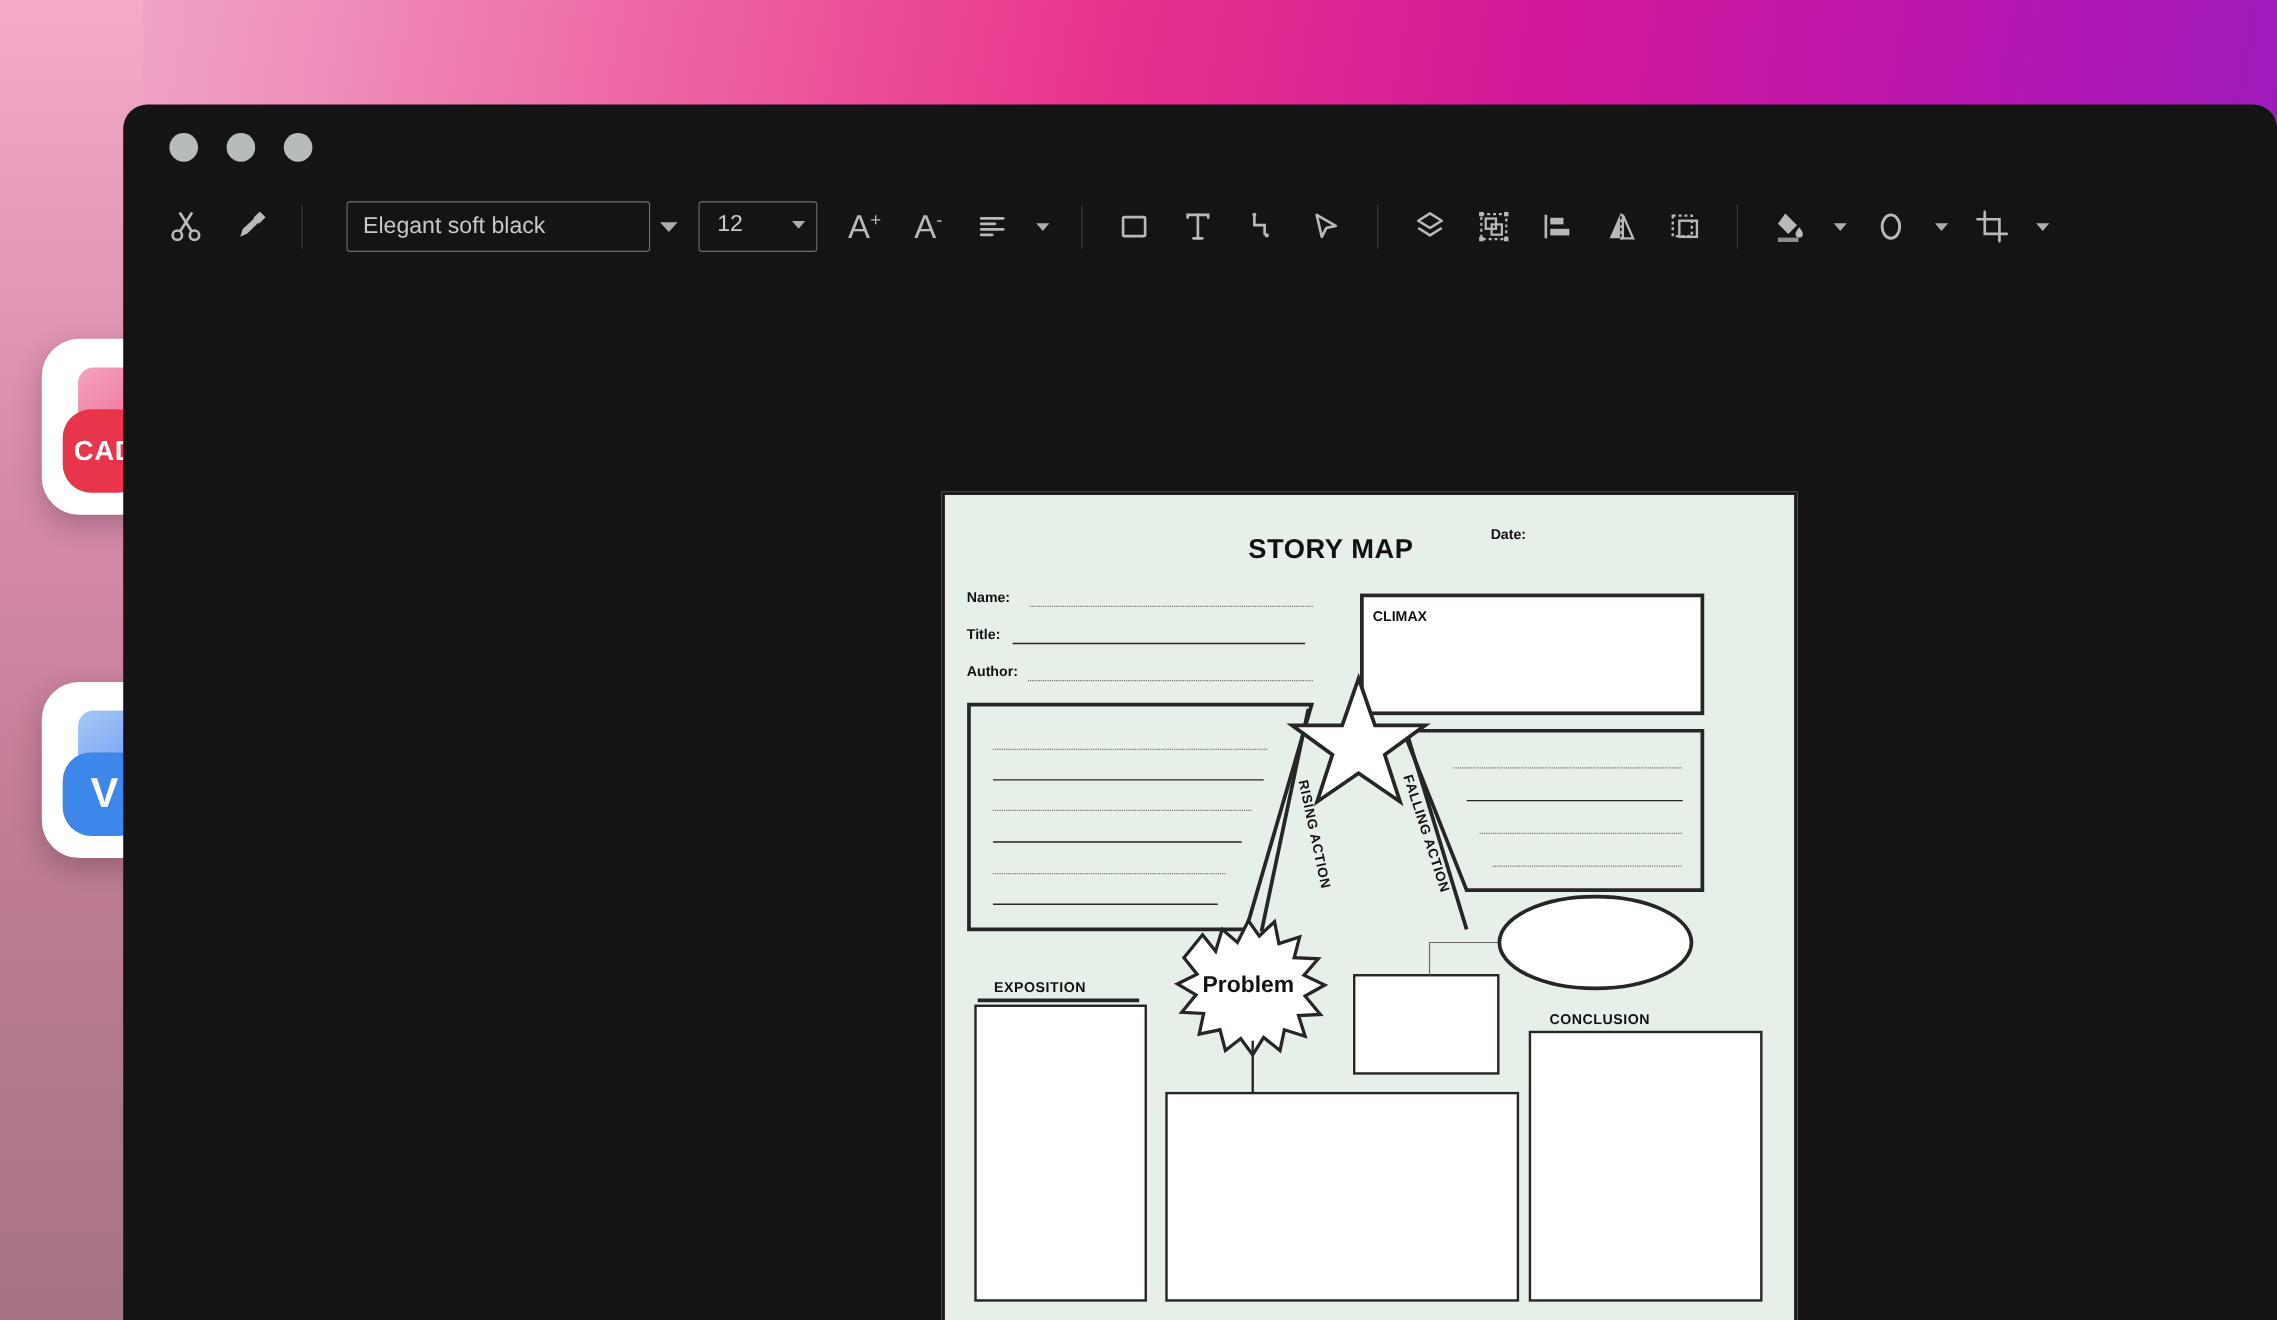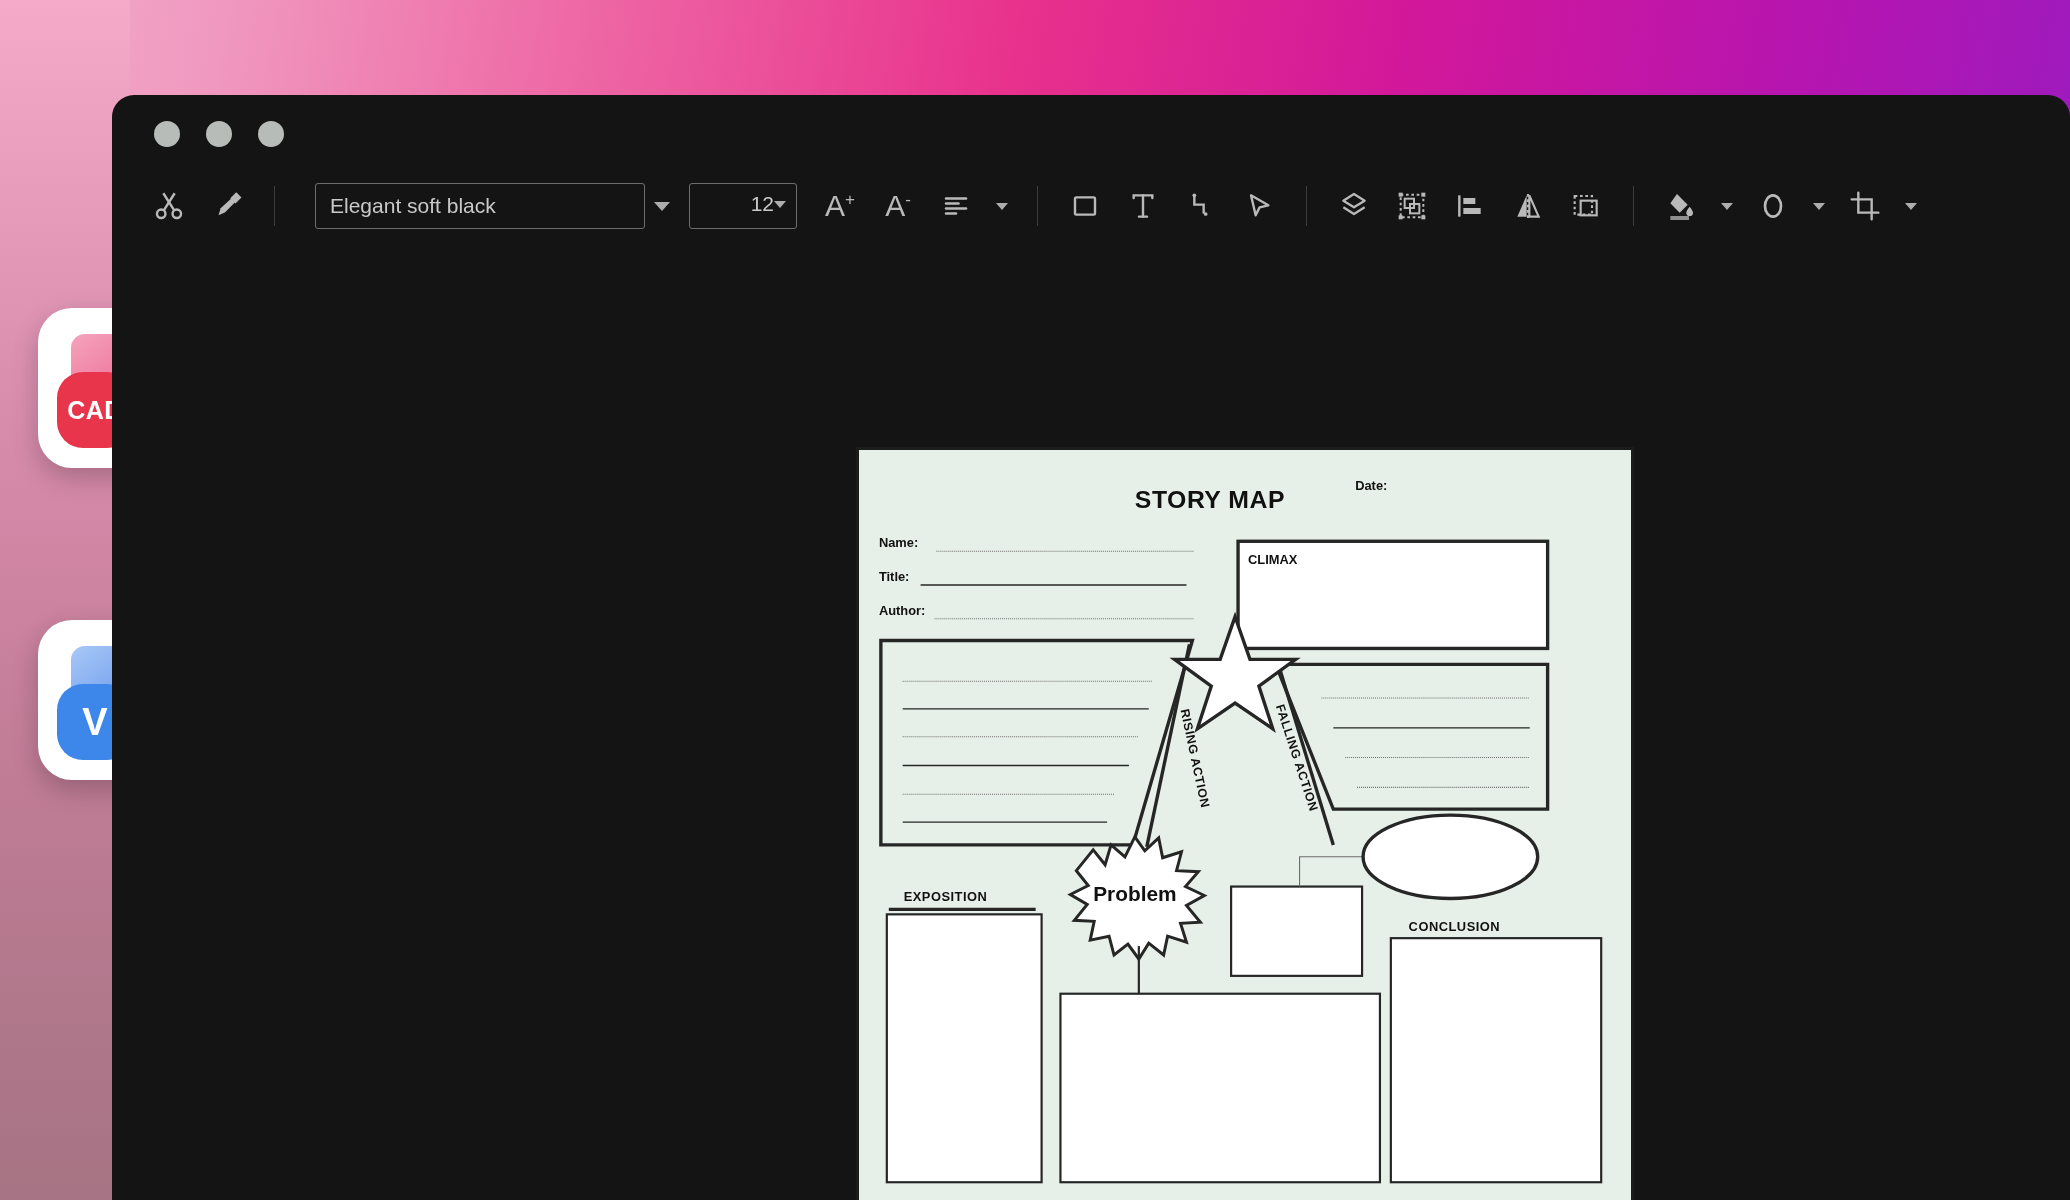--- a/index.html
+++ b/index.html
@@ -52,21 +52,21 @@
   .tb-btn {
     width: 58px; height: 58px;
     display: flex; align-items: center; justify-content: center;
     flex: 0 0 auto;
   }
   .tb-btn svg { display: block; }
   .sep { width: 1px; height: 40px; background: #3d3d3d; margin: 0 18px; flex: 0 0 auto; }
   .gap { width: 14px; flex: 0 0 auto; }
 
   .font-name {
-    width: 330px; height: 46px;
+    width: 276px; height: 46px;
     border: 1px solid #6d6d6d; border-radius: 3px;
     background: transparent; color: #c9c9c9;
     font-size: 21px; padding: 0 14px;
     display: flex; align-items: center;
     margin-left: 22px;
     font-family: "Liberation Sans", sans-serif;
   }
   .caret-btn {
     width: 34px; height: 46px;
     display: flex; align-items: center; justify-content: center;
@@ -78,21 +78,21 @@
     border-right: 8px solid transparent;
     border-top: 9px solid #adadad;
   }
   .caret.sm {
     border-left-width: 6px; border-right-width: 6px; border-top-width: 7px;
   }
   .font-size {
     width: 108px; height: 46px;
     border: 1px solid #6d6d6d; border-radius: 3px;
     color: #c9c9c9; font-size: 21px;
-    display: flex; align-items: center; justify-content: flex-end;
+    display: flex; align-items: center; justify-content: space-between;
     padding: 0 10px 4px 16px; margin-left: 10px; flex: 0 0 auto;
   }
   .tb-label { font-size: 30px; font-weight: 400; line-height: 1; }
   .sup { font-size: 17px; vertical-align: super; }
 
   
   .file-tile {
     position: absolute;
     width: 160px; height: 160px;
     background: #ffffff;

